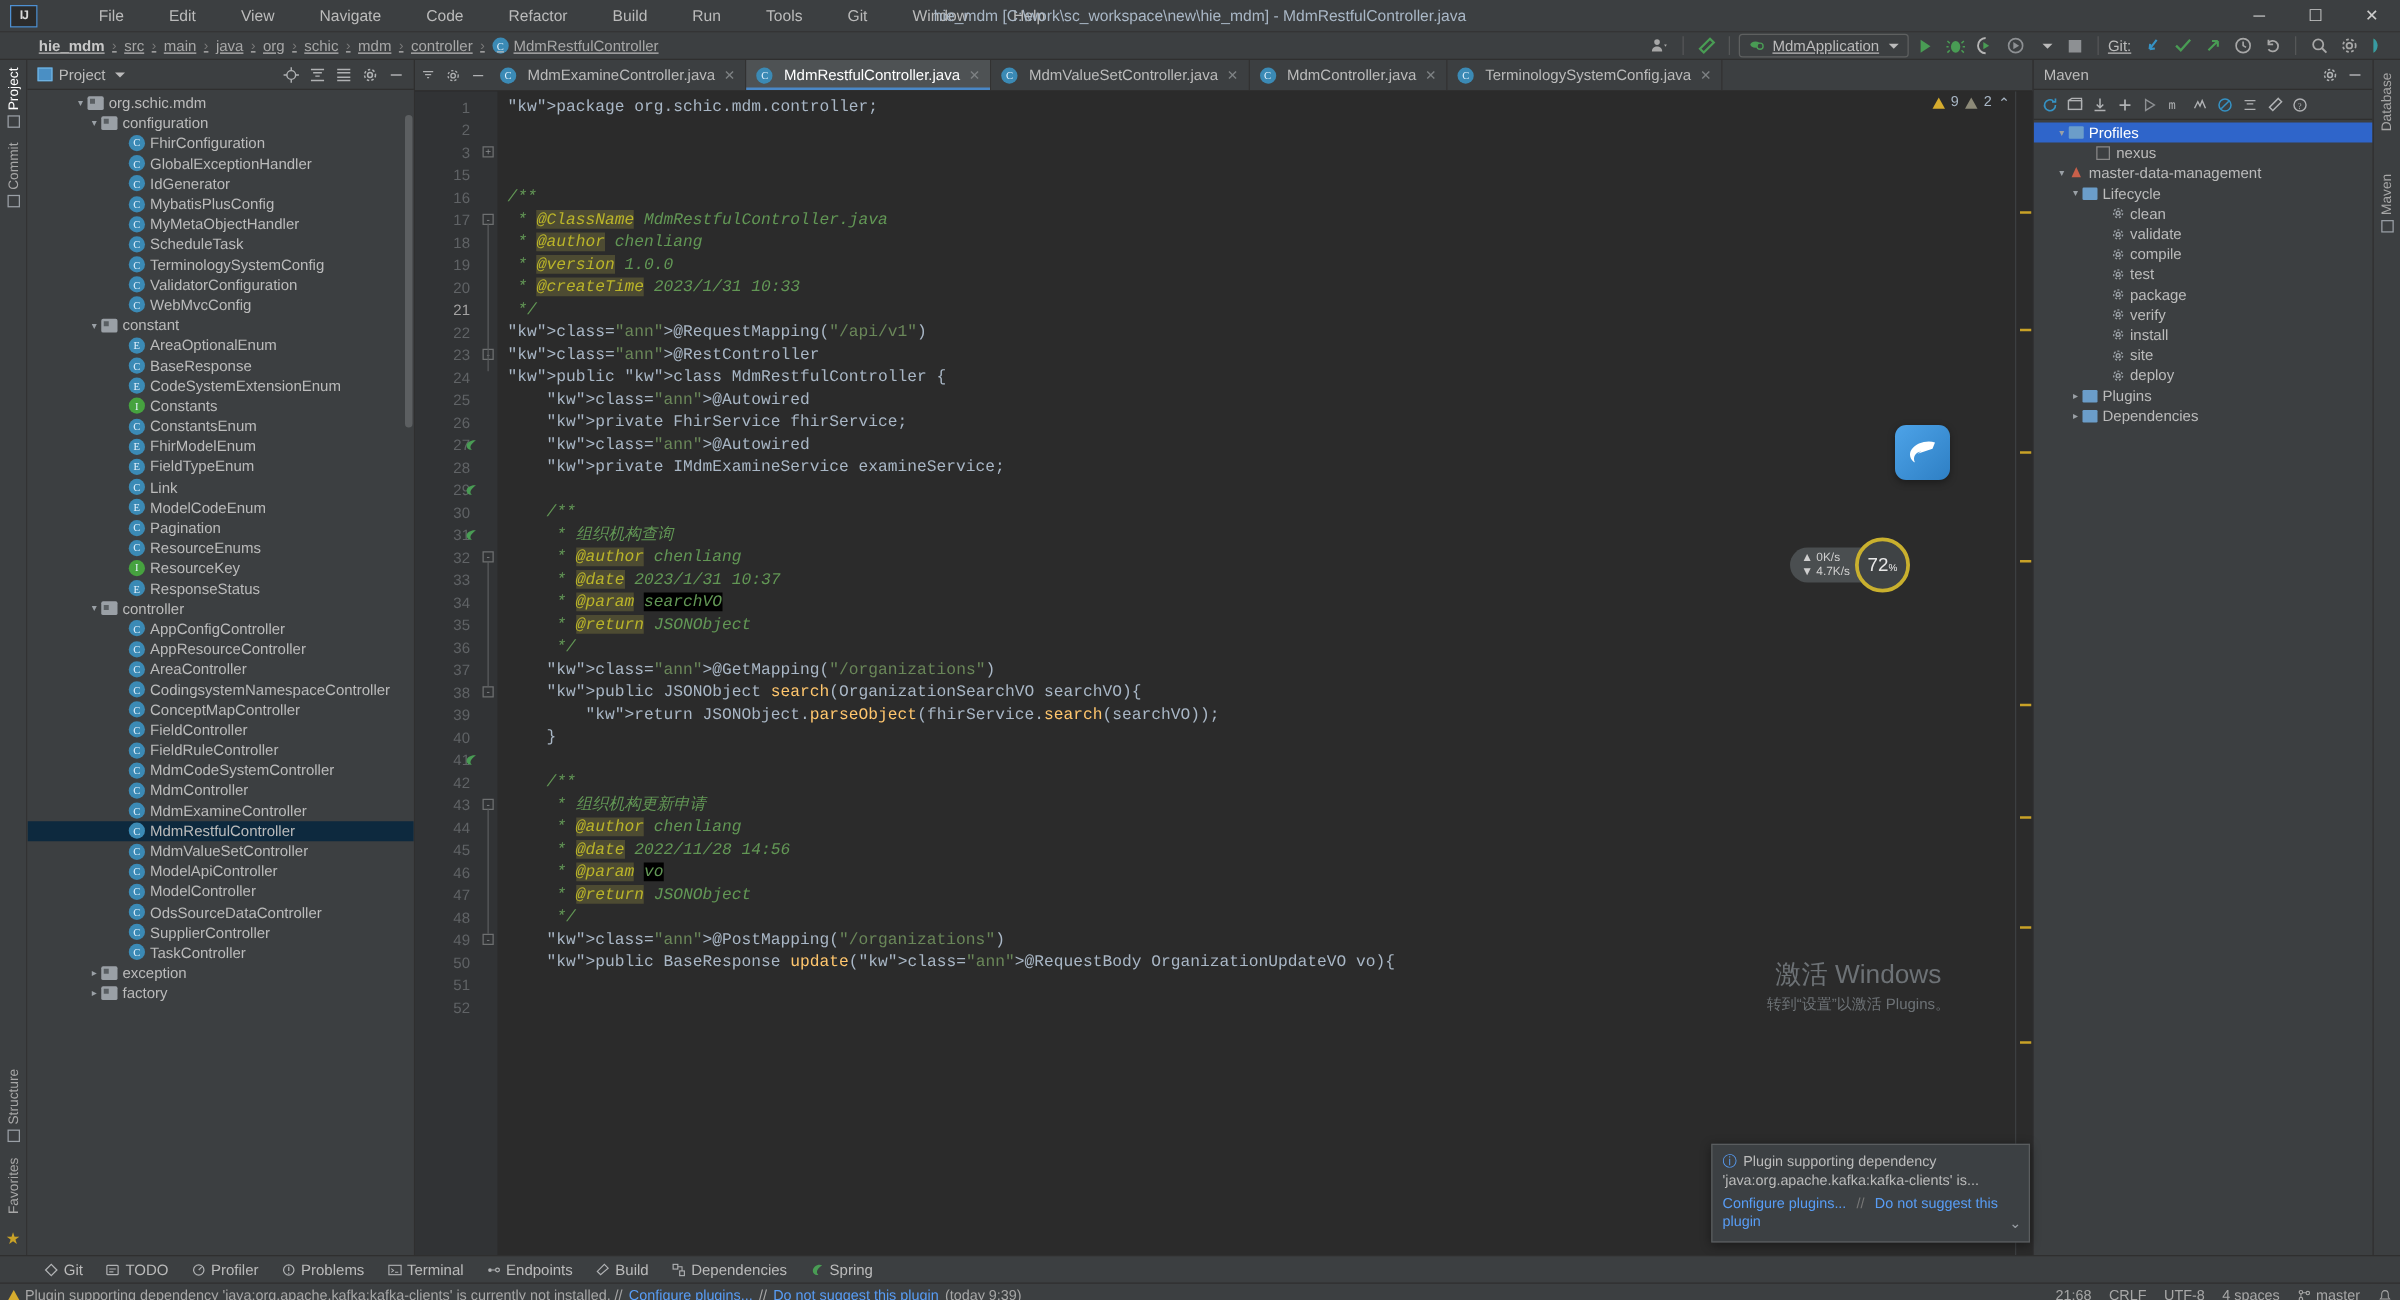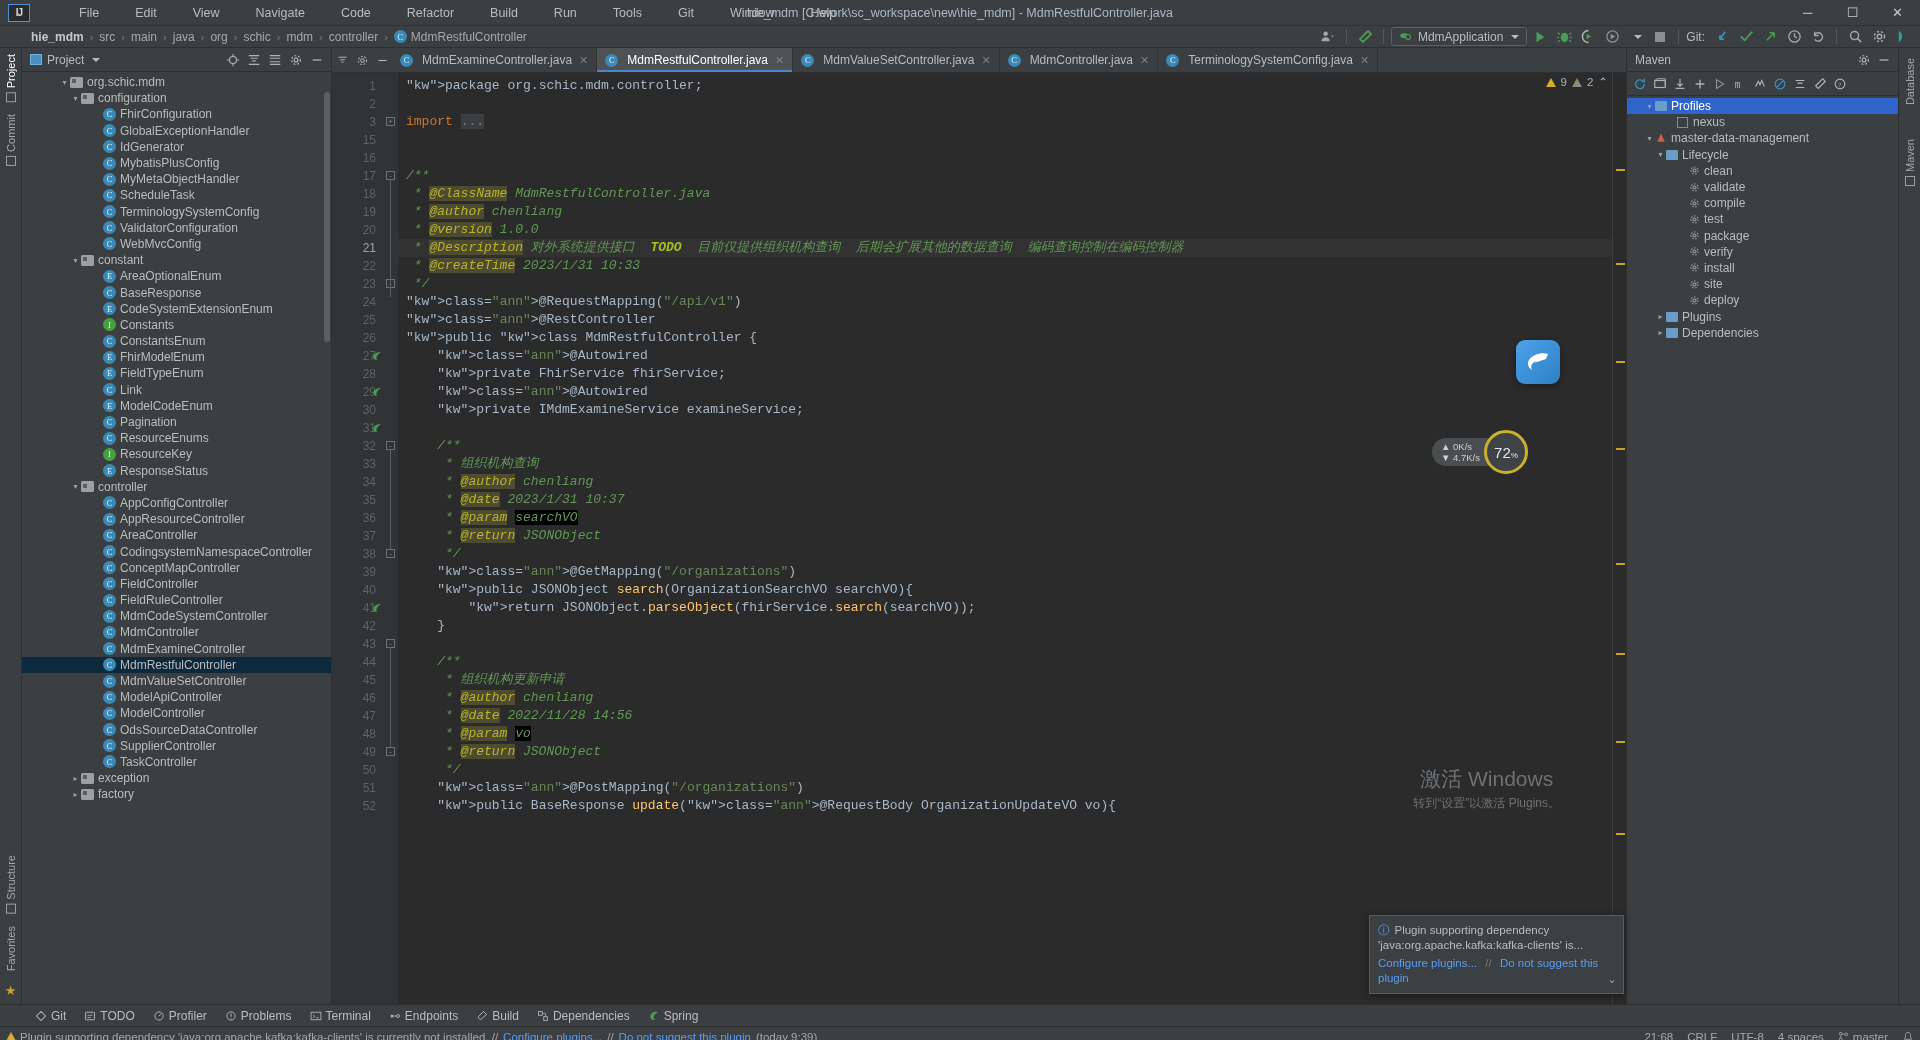--- a/index.html
+++ b/index.html
@@ -31,21 +31,21 @@
   #title-text{
     position:absolute; left:0; right:0; text-align:center;
     font-size:12.5px; color:#a9b7c6; pointer-events:none;
   }
   #win-ctrl{ margin-left:auto; display:flex; align-items:center; z-index:3; }
   .wbtn{ width:45px;height:26px;display:flex;align-items:center;justify-content:center;color:#cccccc;font-size:13px; }
 
   
   #navbar{
     height:22px; background:#3c3f41; display:flex; align-items:center;
-    border-bottom:1px solid #2f2f2f; padding-left:28px; position:relative;
+    border-bottom:1px solid #2f2f2f; padding-left:28px; position:relative;text-decoration:underline;
   }
   .crumb{ display:flex;align-items:center; font-size:12px; color:#a7a7a7; padding:1px 3px;}
   .crumb.bold{ font-weight:bold; color:#c8c8c8;}
   .crumb-sep{ color:#7a7a7a; padding:0 3px; font-size:11px;}
   .ci{
     width:13px;height:13px;border-radius:50%;background:#3b8ab5;
     color:#e5f3ff;font-size:8.5px;display:inline-flex;align-items:center;justify-content:center;
     margin-right:4px; font-family:"Liberation Serif",serif;
   }
 
@@ -784,28 +784,26 @@
           <div class="fbox" style="top: 476px;">-</div>
           <div class="fbox" style="top: 566px;">-</div>
           <div class="fbox" style="top: 674px;">-</div>
           <div class="fline" style="top: 106px; height: 118px;"></div>
           <div class="fline" style="top: 376px; height: 100px;"></div>
           <div class="fline" style="top: 574px; height: 100px;"></div>
         </div>
       <div id="code">
           <div class="cl"><span class="&lt;span">"kw"</span>&gt;package org.schic.mdm.controller;</div>
           <div class="cl"></div>
-          <div class="cl"><span class="kw">import</span> <span style="background:#3c3f41;color:#808080;">...</span></div>
           <div class="cl"></div>
           <div class="cl"></div>
           <div class="cl"><span class="docp">/**</span></div>
           <div class="cl"><span class="docp"> * <span class="tagbg">@ClassName</span> MdmRestfulController.java</span></div>
           <div class="cl"><span class="docp"> * <span class="tagbg">@author</span> chenliang</span></div>
           <div class="cl"><span class="docp"> * <span class="tagbg">@version</span> 1.0.0</span></div>
-          <div class="cl hl"><span class="docp"> * <span class="tagbg">@Description</span> 对外系统提供接口  <span class="todo">TODO</span>  目前仅提供组织机构查询  后期会扩展其他的数据查询  编码查询控制在编码控制器</span></div>
           <div class="cl"><span class="docp"> * <span class="tagbg">@createTime</span> 2023/1/31 10:33</span></div>
           <div class="cl"><span class="docp"> */</span></div>
           <div class="cl"><span <span="" class="&lt;span">"kw"</span>&gt;class=<span class="str">"ann"</span>&gt;@RequestMapping(<span class="str">"/api/v1"</span>)</div>
           <div class="cl"><span <span="" class="&lt;span">"kw"</span>&gt;class=<span class="str">"ann"</span>&gt;@RestController</div>
           <div class="cl"><span class="&lt;span">"kw"</span>&gt;public <span class="&lt;span">"kw"</span>&gt;class MdmRestfulController {</div>
           <div class="cl">    <span <span="" class="&lt;span">"kw"</span>&gt;class=<span class="str">"ann"</span>&gt;@Autowired</div>
           <div class="cl">    <span class="&lt;span">"kw"</span>&gt;private FhirService fhirService;</div>
           <div class="cl">    <span <span="" class="&lt;span">"kw"</span>&gt;class=<span class="str">"ann"</span>&gt;@Autowired</div>
           <div class="cl">    <span class="&lt;span">"kw"</span>&gt;private IMdmExamineService examineService;</div>
           <div class="cl"></div>

